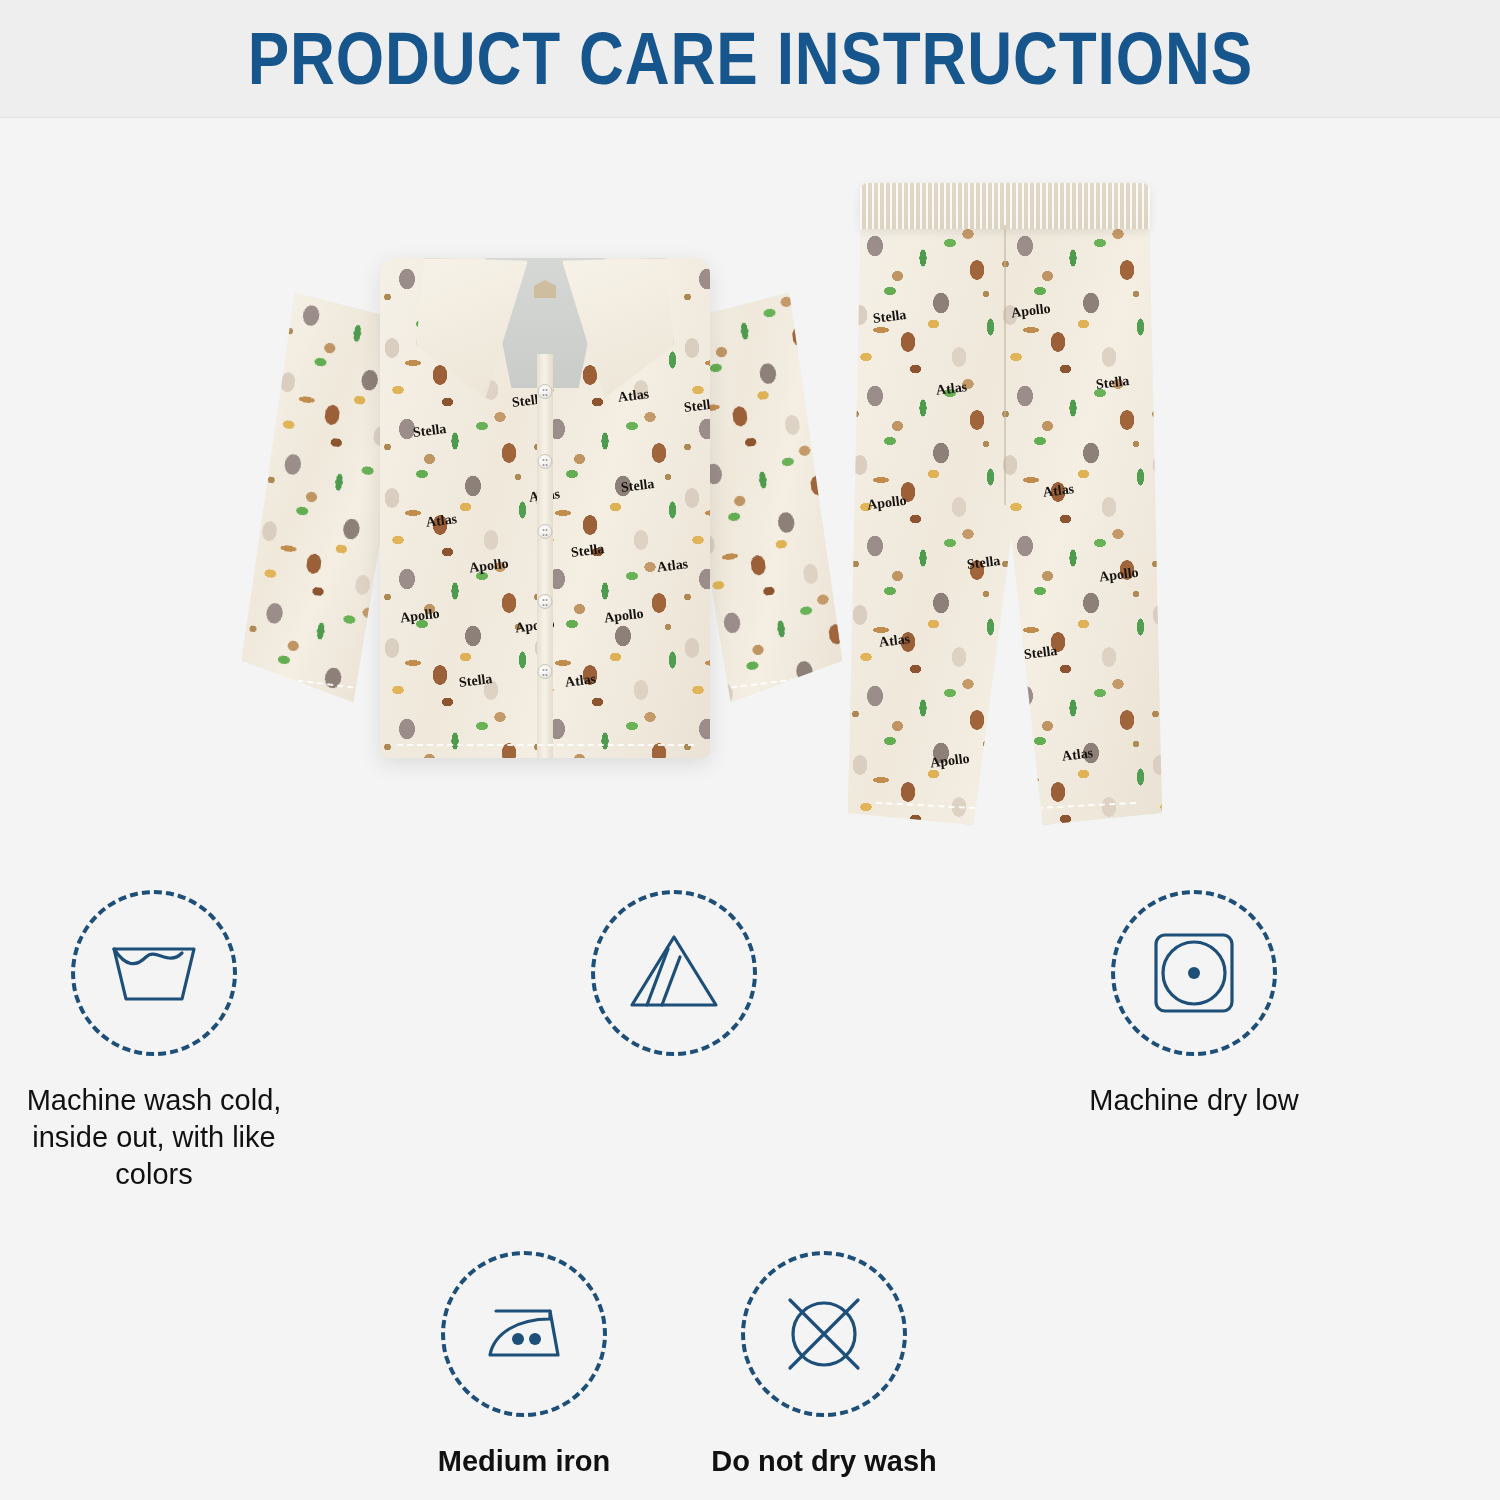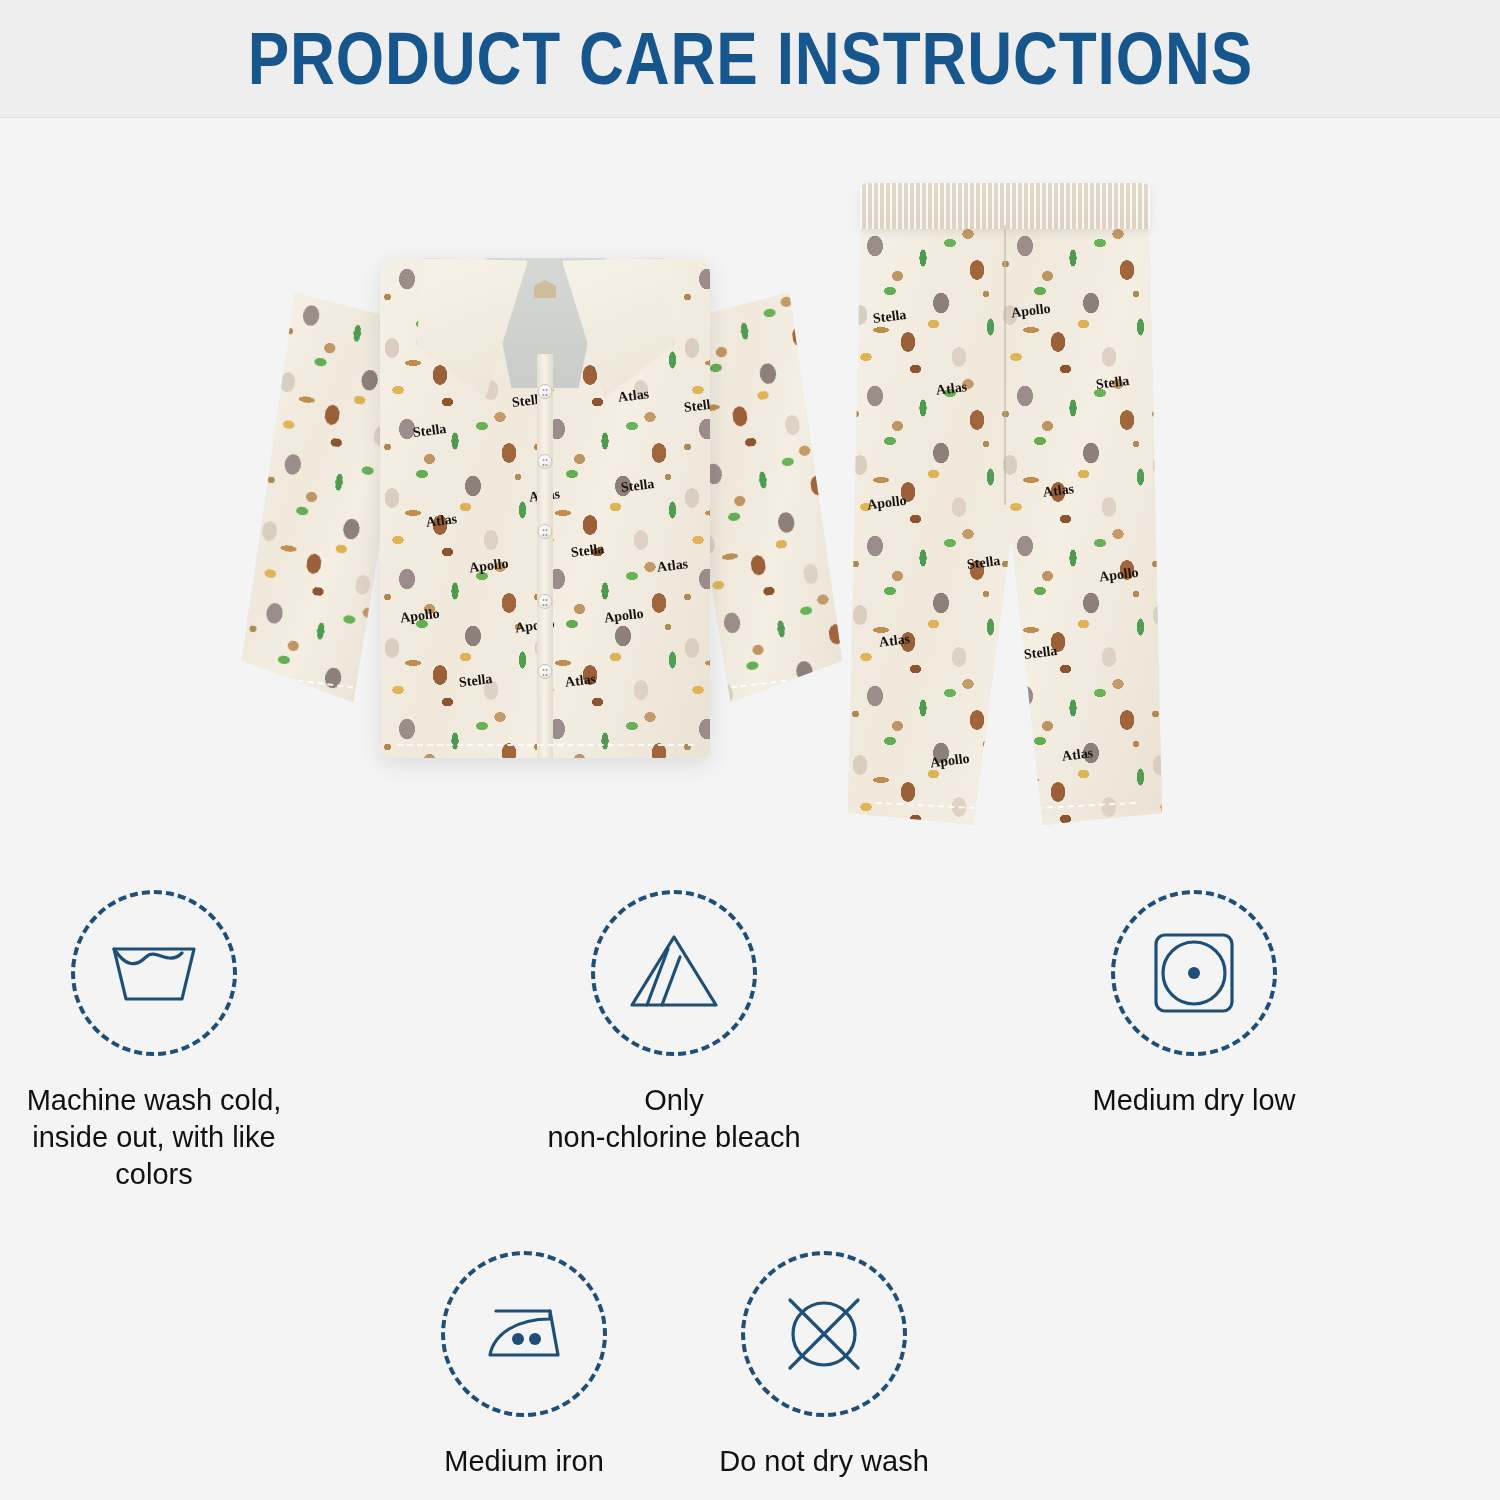--- a/index.html
+++ b/index.html
@@ -280,21 +280,21 @@
   .care-grid {
     position: absolute;
     left: 0; top: 890px;
     width: 1348px;
   }
   .care-row {
     display: flex;
     justify-content: center;
   }
   .care-row.row1 { gap: 220px; }
-  .care-row.row2 { margin-top: 58px; }
+  .care-row.row2 { margin-top: 58px; font-weight: bold; }
 
   .care-item {
     width: 300px;
     display: flex;
     flex-direction: column;
     align-items: center;
   }
   .care-circle {
     width: 166px; height: 166px;
     border-radius: 50%;
@@ -408,33 +408,31 @@
     </div>
 
     <div class="care-item">
       <div class="care-circle">
         <svg class="care-svg" width="92" height="84" viewBox="0 0 92 84">
           <path d="M46 6 L88 74 H4 Z" fill="none" stroke="#1d4f79" stroke-width="3.2" stroke-linejoin="round"></path>
           <line x1="40" y1="18" x2="19" y2="74" stroke="#1d4f79" stroke-width="3.2" stroke-linecap="round"></line>
           <line x1="52" y1="26" x2="34" y2="74" stroke="#1d4f79" stroke-width="3.2" stroke-linecap="round"></line>
         </svg>
       </div>
-      <div class="care-label">Only
-non-chlorine bleach</div>
     </div>
 
     <div class="care-item">
       <div class="care-circle">
         <svg class="care-svg" width="86" height="86" viewBox="0 0 86 86">
           <rect x="5" y="5" width="76" height="76" rx="9" ry="9" fill="none" stroke="#1d4f79" stroke-width="3.2"></rect>
           <circle cx="43" cy="43" r="31" fill="none" stroke="#1d4f79" stroke-width="3.2"></circle>
           <circle cx="43" cy="43" r="6" fill="#1d4f79"></circle>
         </svg>
       </div>
-      <div class="care-label">Medium dry low</div>
+      <div class="care-label">Machine dry low</div>
     </div>
 
   </div>
 
   <div class="care-row row2">
 
     <div class="care-item">
       <div class="care-circle">
         <svg class="care-svg" width="100" height="70" viewBox="0 0 100 70">
           <line x1="22" y1="12" x2="76" y2="12" stroke="#1d4f79" stroke-width="3.2" stroke-linecap="round"></line>

